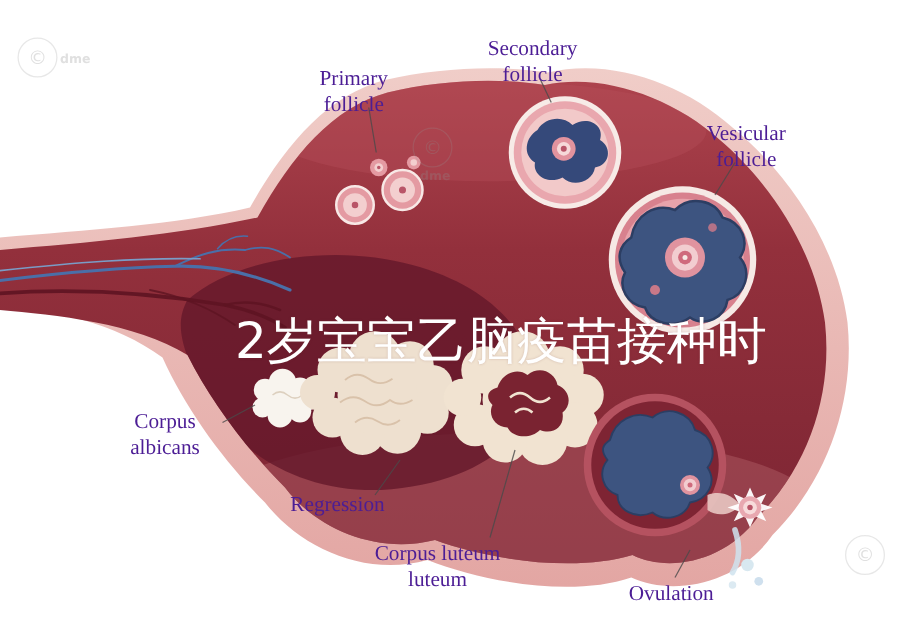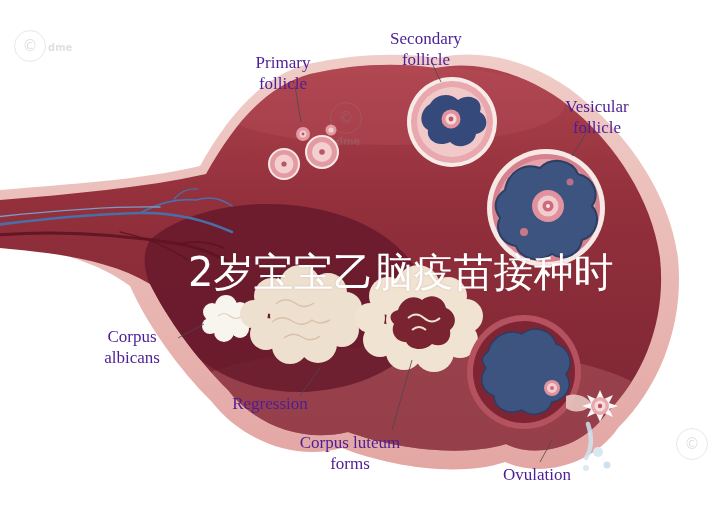--- a/index.html
+++ b/index.html
@@ -216,21 +216,21 @@
   </div>
   <div class="label" style="left:132px;top:326px">
     <span>Corpus</span><br>
     <span>albicans</span>
   </div>
   <div class="label" style="left:270px;top:393px">
     <span>Regression</span>
   </div>
   <div class="label" style="left:350px;top:432px">
     <span>Corpus luteum</span><br>
-    <span>forms</span>
+    <span>luteum</span>
   </div>
   <div class="label" style="left:537px;top:464px">
     <span>Ovulation</span>
   </div>
 
   <div class="overlay-title">2岁宝宝乙脑疫苗接种时</div>
 
   <div class="wm" style="left:14px;top:30px">
     <span>©</span>
   </div>

